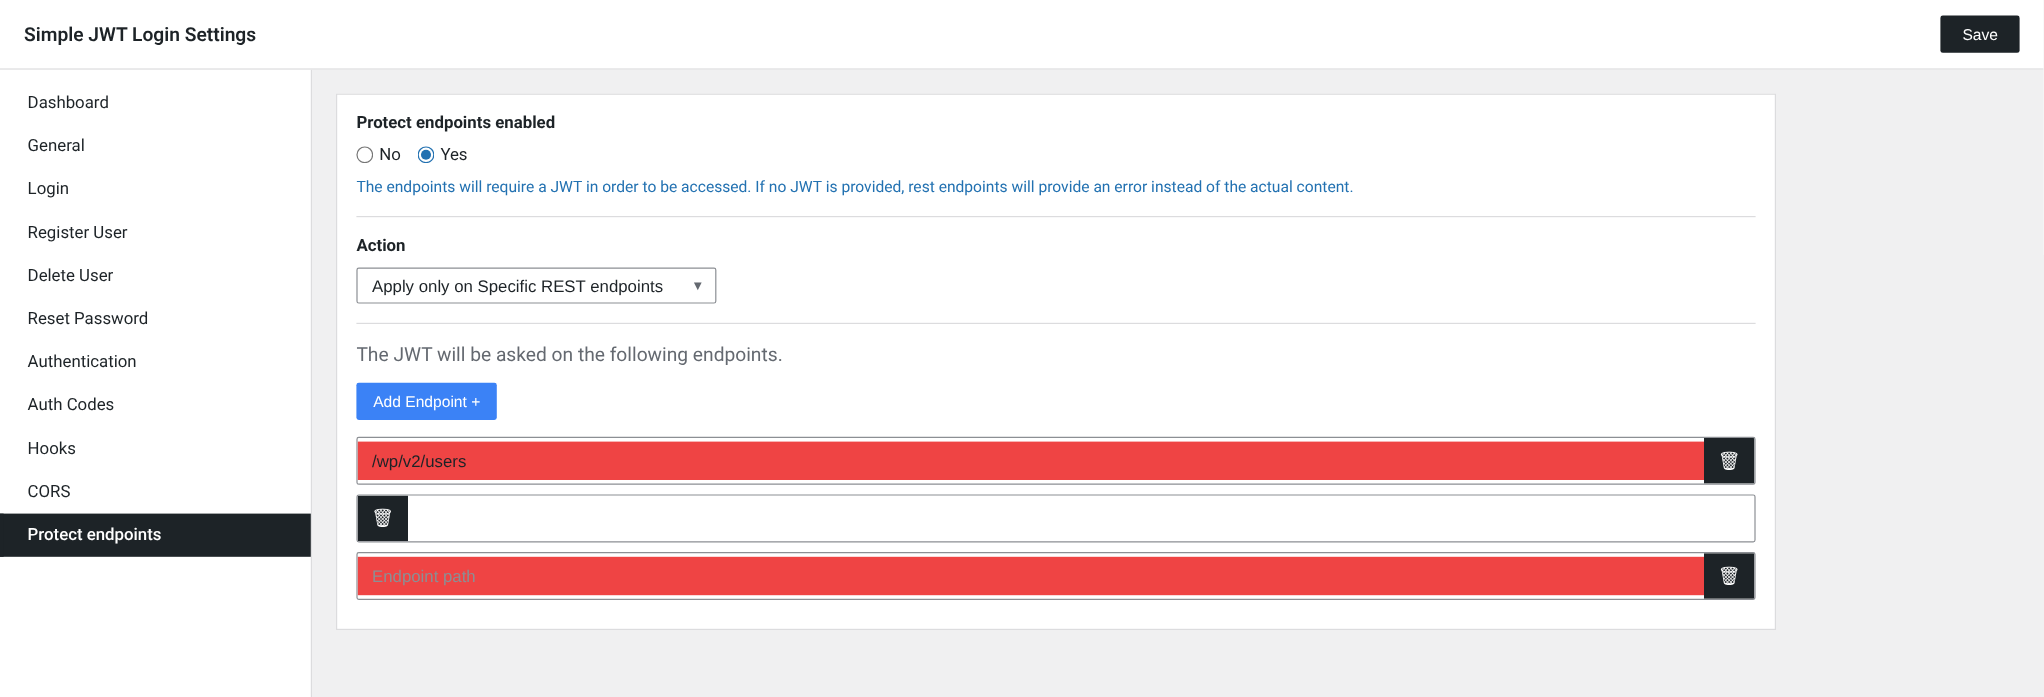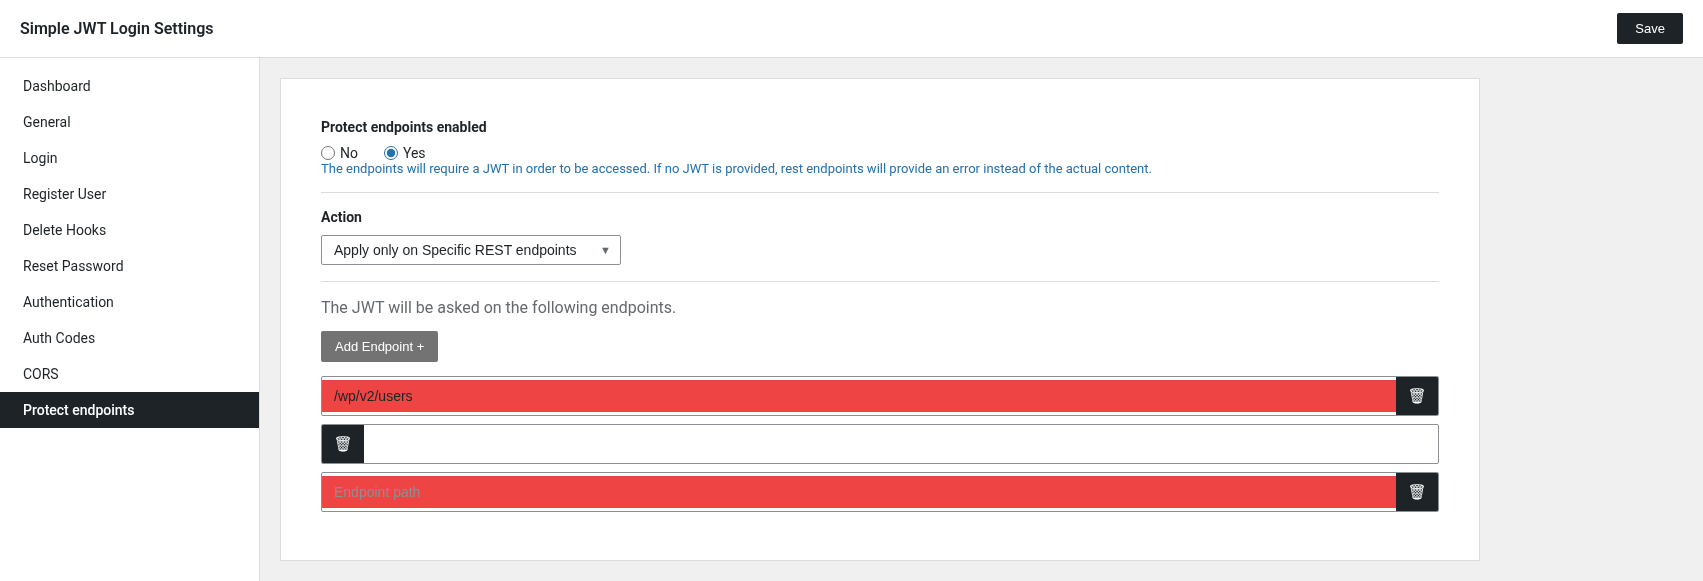--- a/index.html
+++ b/index.html
@@ -61,34 +61,34 @@
       font-weight: 500;
     }
     .content-area {
       flex: 1;
       padding: 20px;
       background: #f0f0f1;
     }
     .settings-panel {
       background: #fff;
       border: 1px solid #dcdcde;
-      padding: 40px;
+      padding: 16px;
       max-width: 1200px;
     }
     .section-title {
       font-size: 14px;
       font-weight: 700;
       color: #1d2327;
       margin-bottom: 10px;
     }
     .radio-group {
       display: flex;
-      gap: 26px;
-      align-items: center;
-      margin-bottom: 0;
+      gap: 14px;
+      align-items: center;
+      margin-bottom: 12px;
     }
     .radio-label {
       display: flex;
       align-items: center;
       gap: 5px;
       cursor: pointer;
       font-size: 14px;
     }
     .radio-label input[type="radio"] {
       cursor: pointer;
@@ -132,21 +132,21 @@
     }
     .protected-endpoints-section {
       margin-top: 16px;
     }
     .sub-info-text {
       color: #646970;
       font-size: 16px;
       margin-bottom: 14px;
     }
     .add-endpoint-btn {
-      background: #737373;
+      background: #3b82f6;
       color: #fff;
       border: none;
       padding: 8px 14px;
       font-size: 13px;
       font-weight: 500;
       cursor: pointer;
       border-radius: 2px;
       margin-bottom: 14px;
     }
     .endpoint-row {
@@ -192,24 +192,25 @@
   <button class="save-button">Save</button>
 </header>
 
 <div class="main-layout">
   <nav class="sidebar">
 
   <div class="sidebar-item">Dashboard</div>
       <div class="sidebar-item">General</div>
       <div class="sidebar-item">Login</div>
       <div class="sidebar-item">Register User</div>
-      <div class="sidebar-item">Delete Hooks</div>
+      <div class="sidebar-item">Delete User</div>
       <div class="sidebar-item">Reset Password</div>
       <div class="sidebar-item">Authentication</div>
       <div class="sidebar-item">Auth Codes</div>
+      <div class="sidebar-item">Hooks</div>
       <div class="sidebar-item">CORS</div>
       <div class="sidebar-item active">Protect endpoints</div>
     </nav>
 
   <main class="content-area">
     <div class="settings-panel">
 
       <div>
         <div class="section-title">Protect endpoints enabled</div>
         <div class="radio-group">

